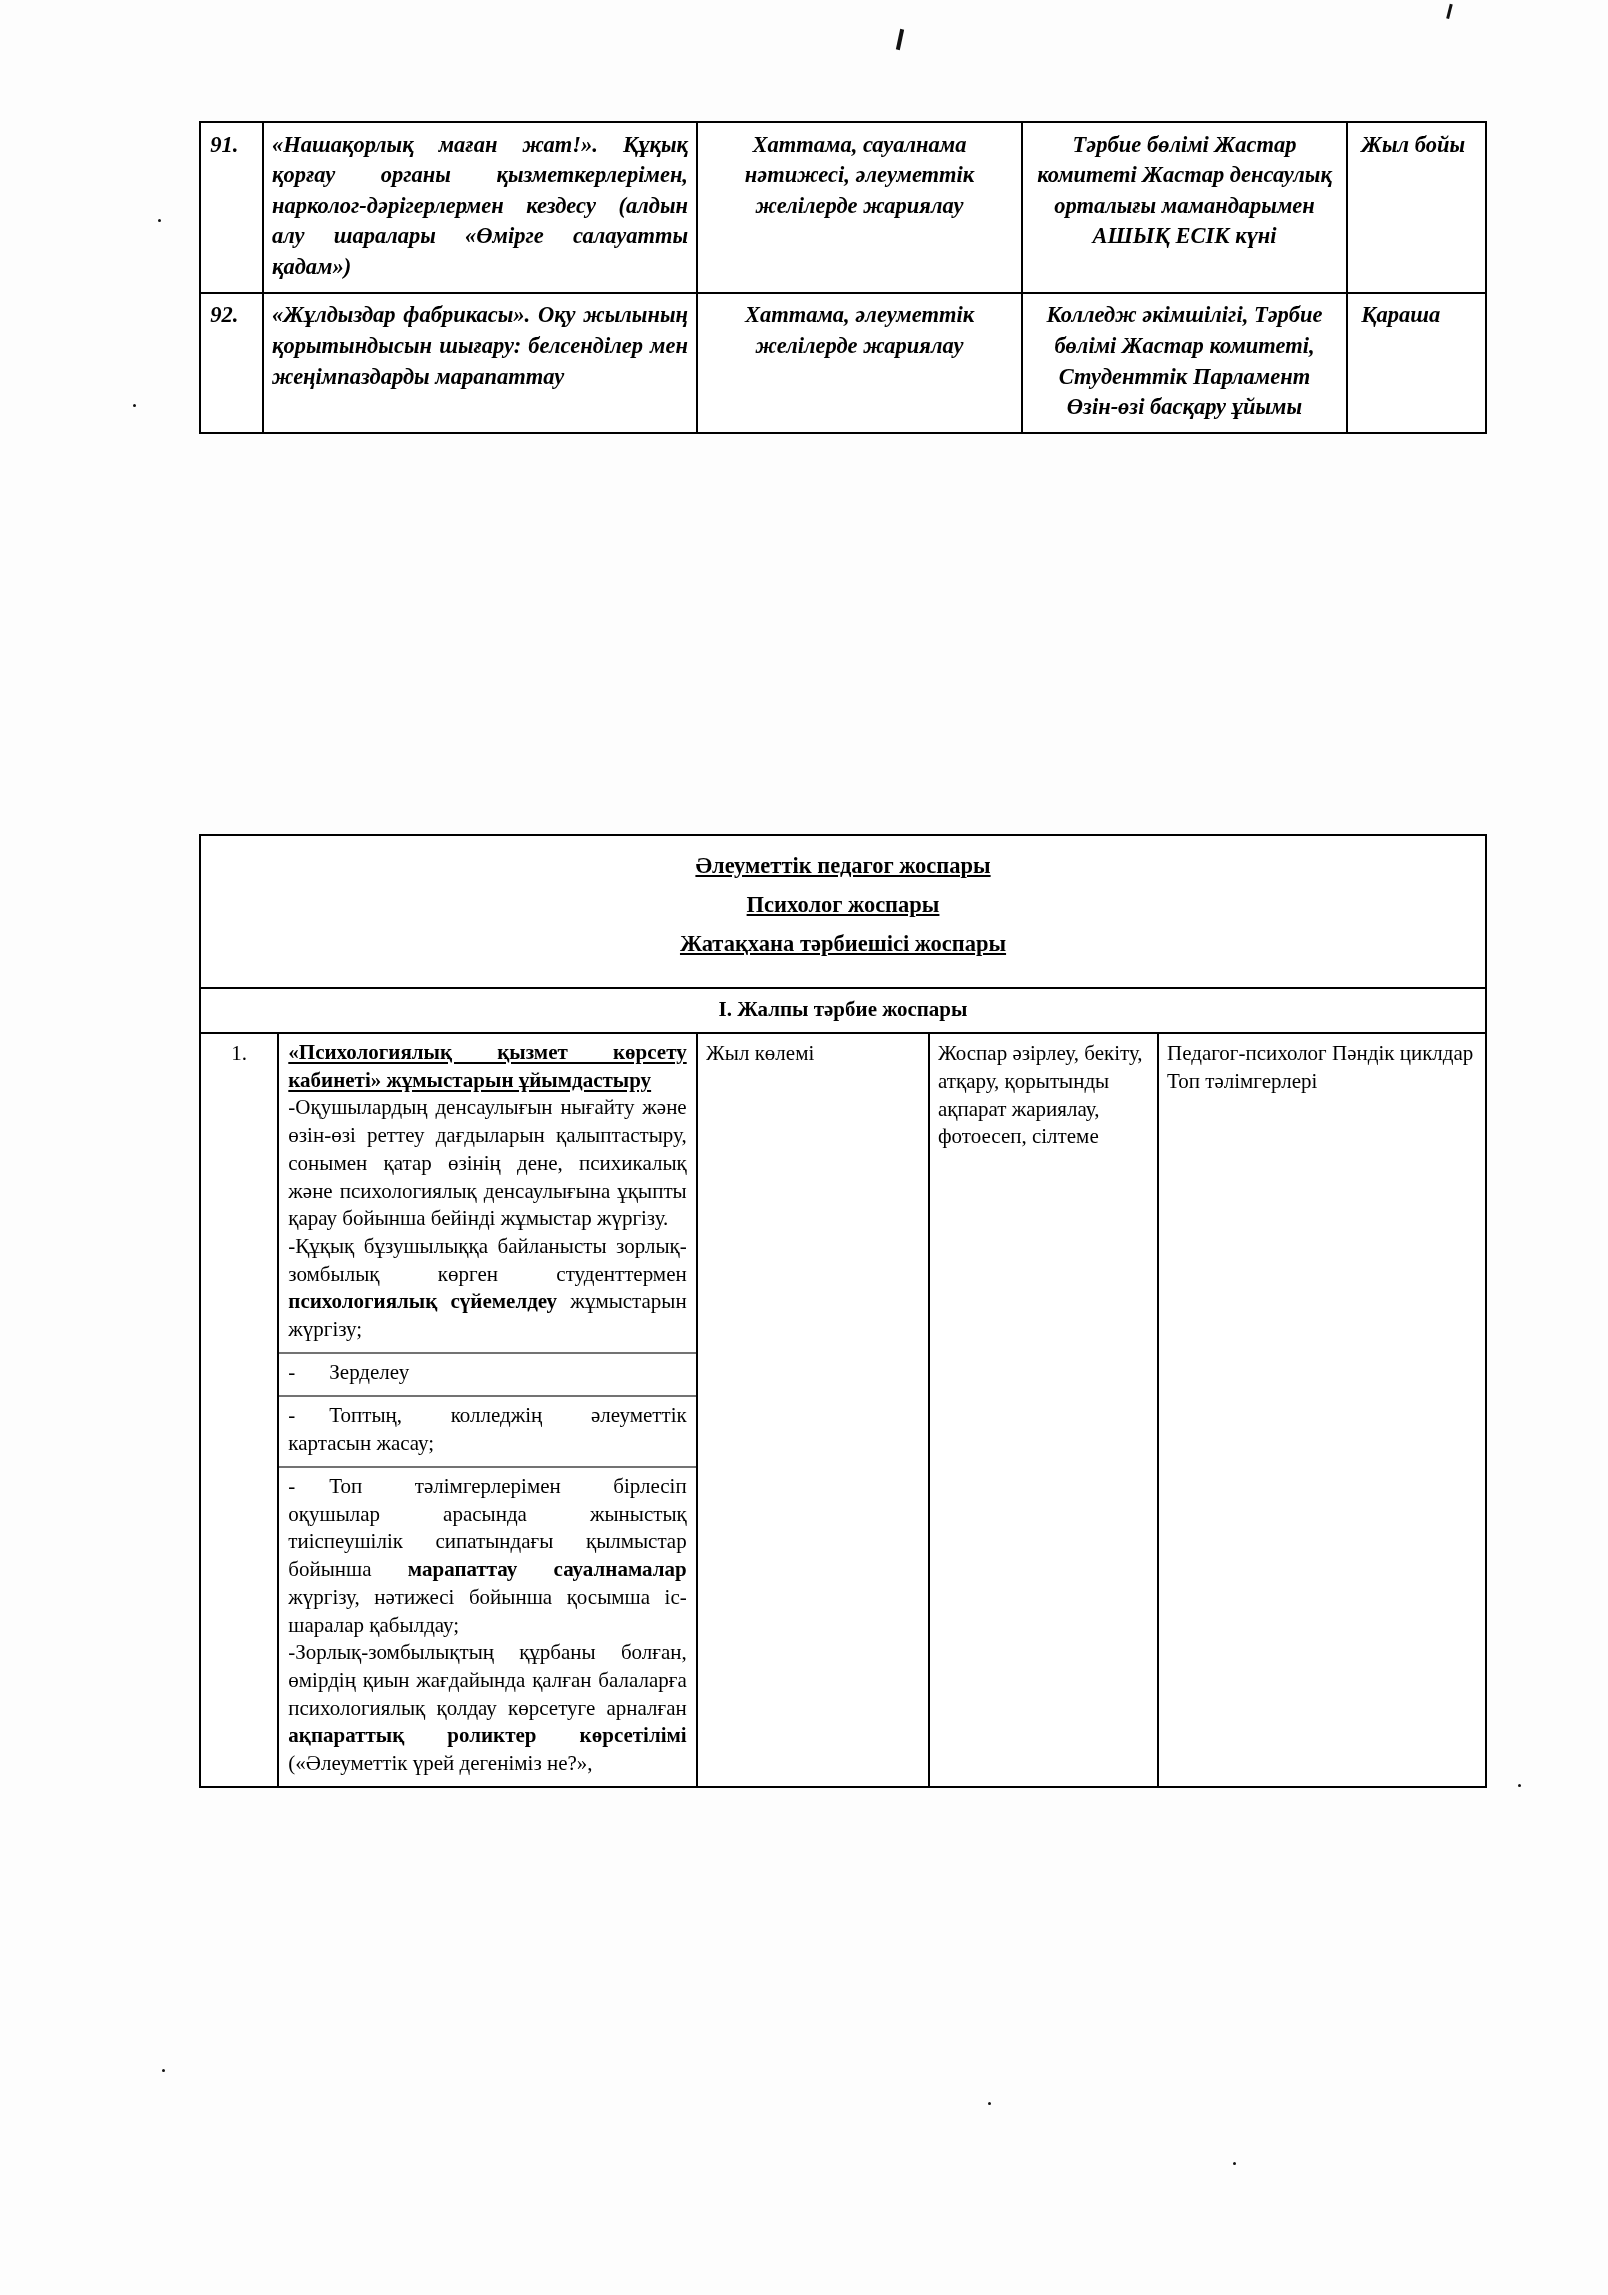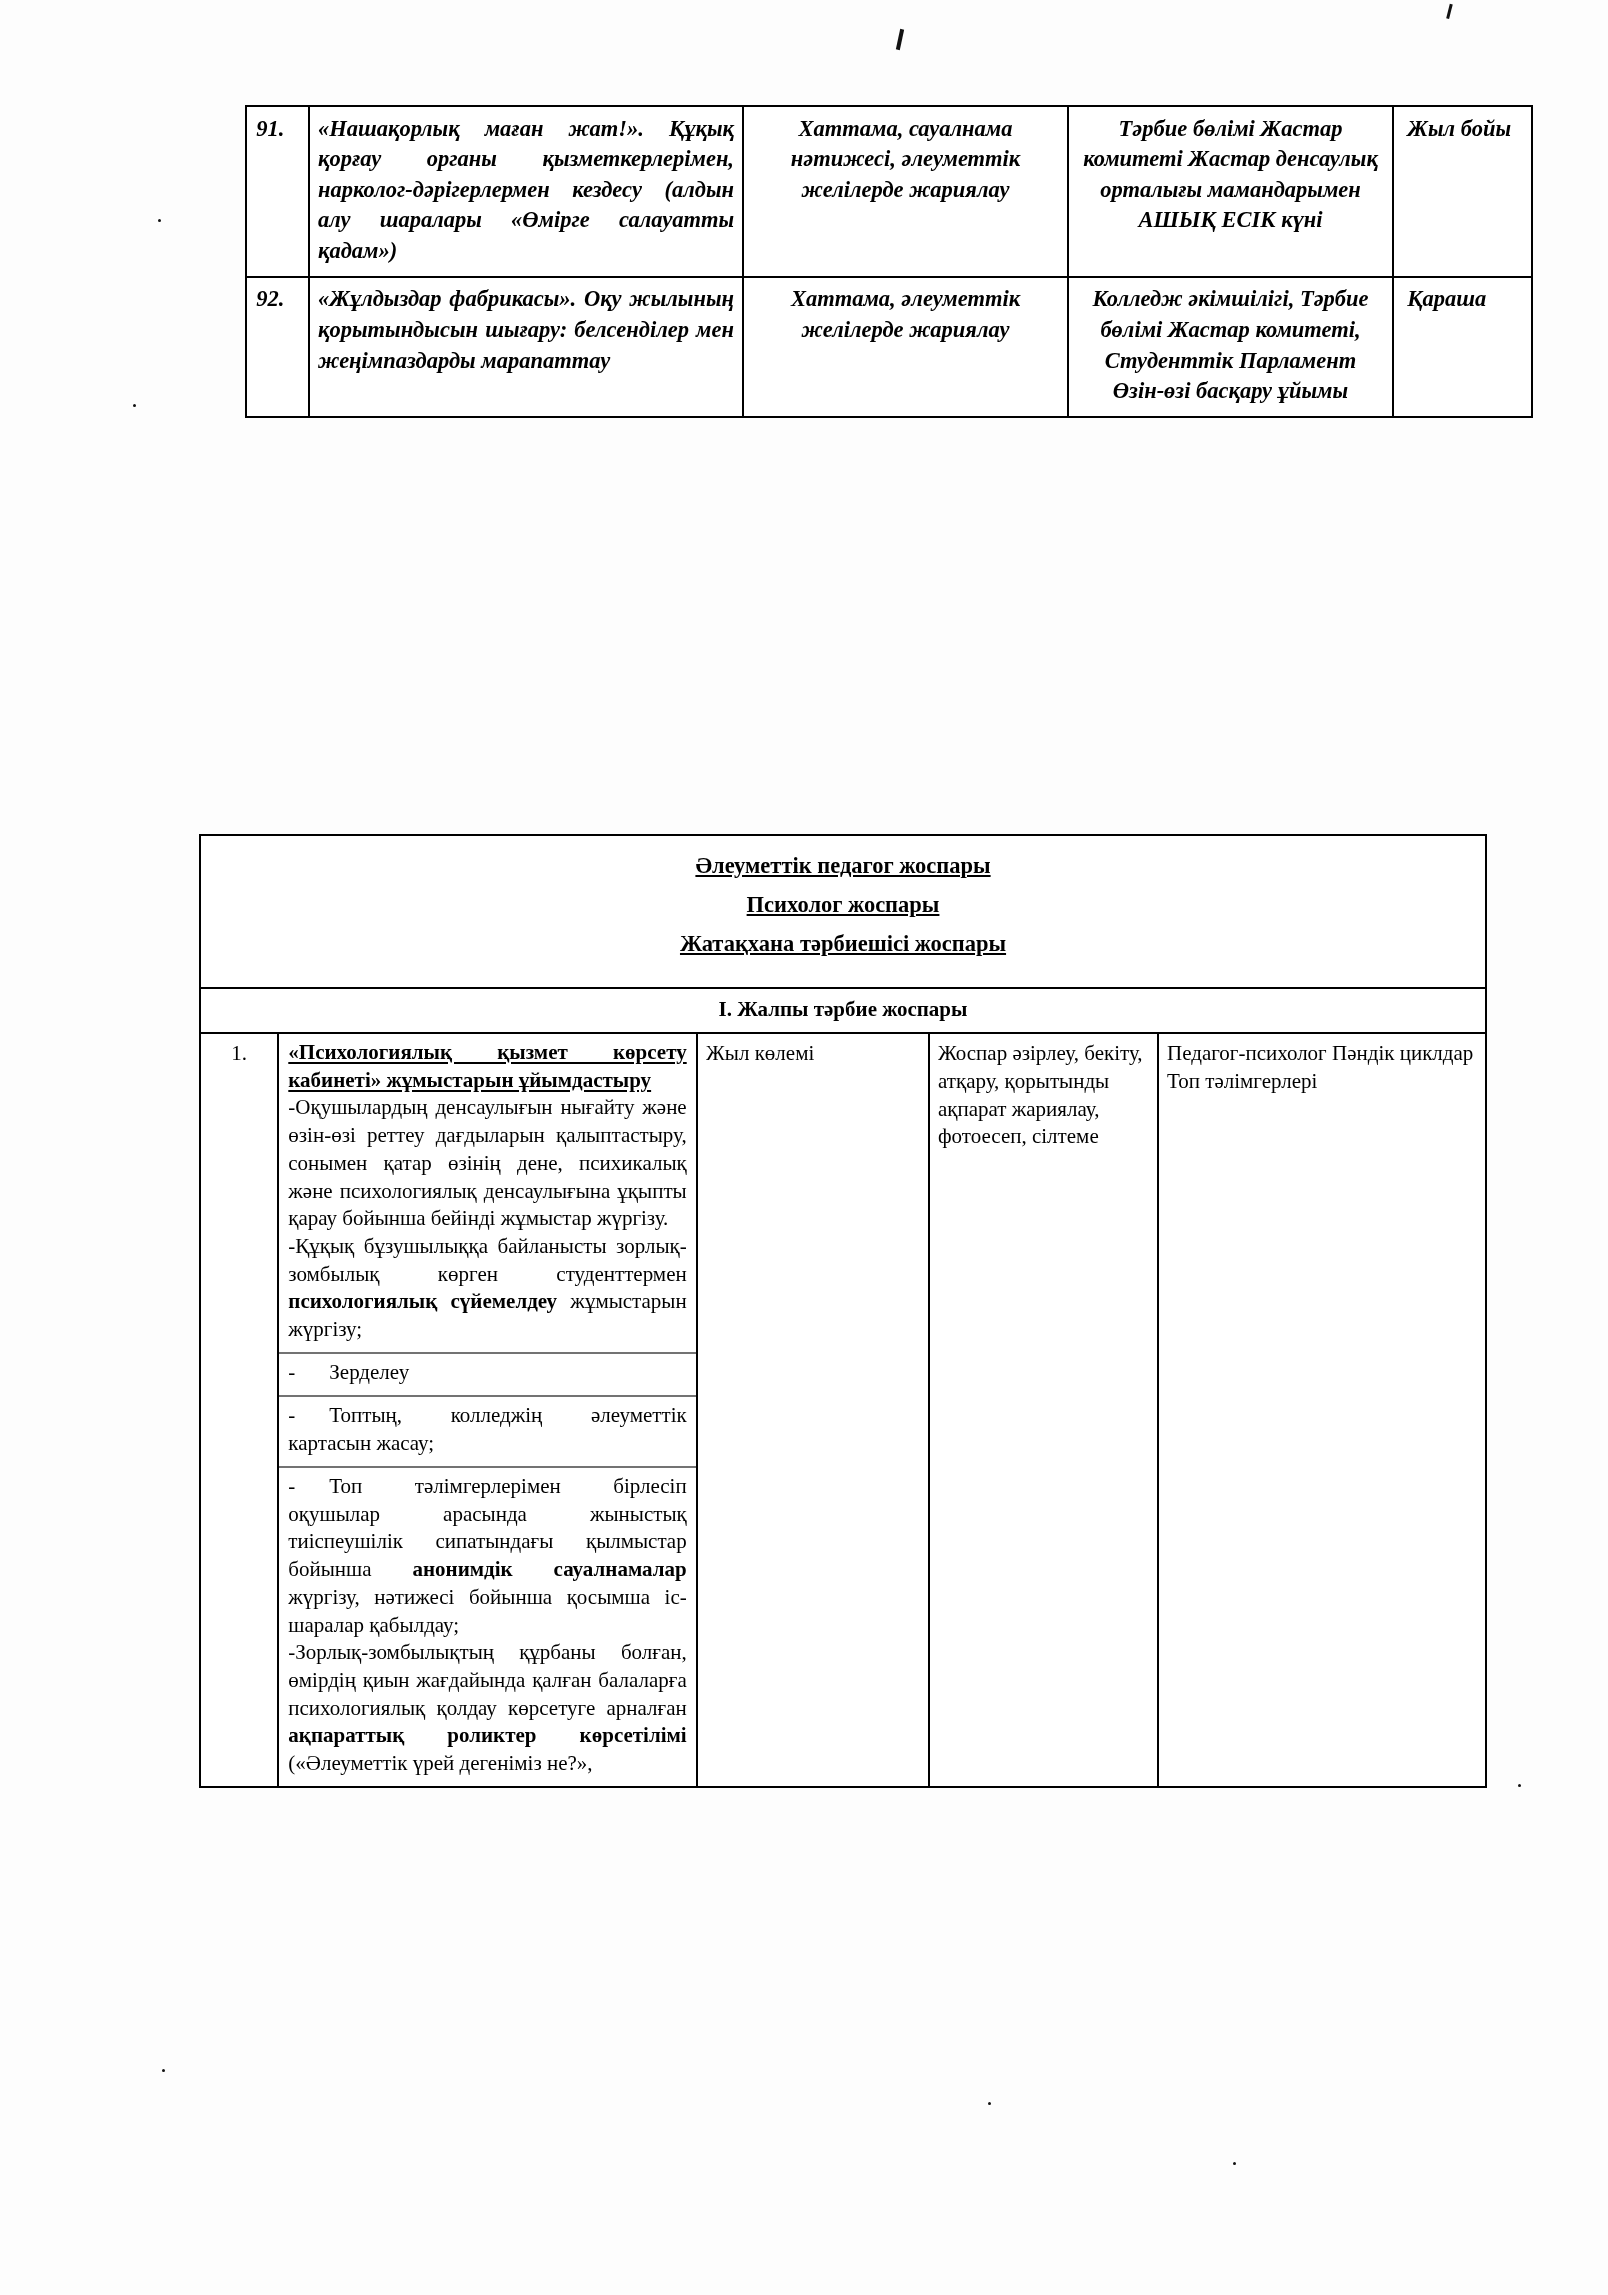--- a/index.html
+++ b/index.html
@@ -34,23 +34,22 @@
     border: 2px solid #000000;
     vertical-align: top;
     padding: 6.6px 8px 9.3px 8px;
     font-size: 22px;
     line-height: 1.30;
   }
 
   
   #table-top {
     left: 199px;
-    top: 105px;
+    top: 121px;
     width: 1286px;
-    margin-left: 46px;
   }
   #table-top td {
     font-style: italic;
     font-weight: bold;
     font-family: "Liberation Serif", "DejaVu Serif", serif;
     font-size: 22.5px;
     line-height: 1.36;
   }
   #table-top td.c-num {
     text-align: left;
@@ -219,21 +218,21 @@
 
           <div class="subcell dash-item">
             <p class="flush"><span class="d">-</span><span>Зерделеу</span></p>
           </div>
 
           <div class="subcell dash-item">
             <p><span class="d">-</span><span>Топтың, колледжің әлеуметтік картасын жасау;</span></p>
           </div>
 
           <div class="subcell dash-item">
-            <p><span class="d">-</span>Топ тәлімгерлерімен бірлесіп оқушылар арасында жыныстық тиіспеушілік сипатындағы қылмыстар бойынша <span class="b">анонимдік</span> <span class="b">сауалнамалар</span> жүргізу, нәтижесі бойынша қосымша іс-шаралар қабылдау;</p>
+            <p><span class="d">-</span>Топ тәлімгерлерімен бірлесіп оқушылар арасында жыныстық тиіспеушілік сипатындағы қылмыстар бойынша <span class="b">марапаттау</span> <span class="b">сауалнамалар</span> жүргізу, нәтижесі бойынша қосымша іс-шаралар қабылдау;</p>
             <p>-Зорлық-зомбылықтың құрбаны болған, өмірдің қиын жағдайында қалған балаларға психологиялық қолдау көрсетуге арналған <span class="b">ақпараттық роликтер көрсетілімі</span> («Әлеуметтік үрей дегеніміз не?»,</p>
           </div>
 
         </td>
 
         <td class="b-term">Жыл көлемі</td>
         <td class="b-result">Жоспар әзірлеу, бекіту, атқару, қорытынды ақпарат жариялау, фотоесеп, сілтеме</td>
         <td class="b-resp">Педагог-психолог Пәндік циклдар Топ тәлімгерлері</td>
       </tr>
     </tbody>

